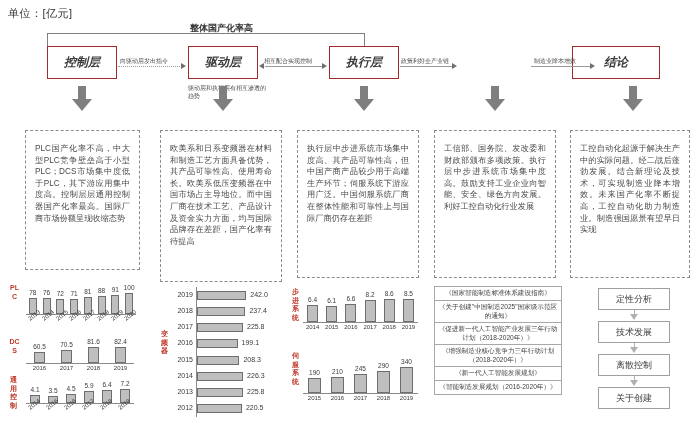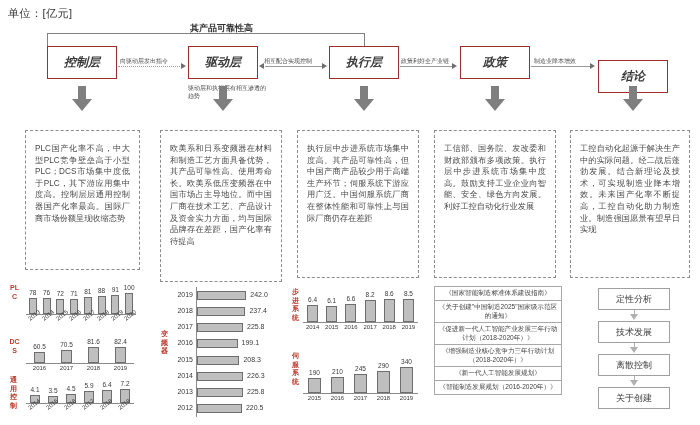--- a/index.html
+++ b/index.html
@@ -36,21 +36,21 @@
     border:1.6px solid #A32B2B;
     background:#fff;
     display:flex;align-items:center;justify-content:center;
     font-size:12px;font-style:italic;font-weight:bold;color:#3a3a3a;
     box-sizing:border-box;
   }
   .stage.s1{left:47px;width:70px;}
   .stage.s2{left:188px;width:70px;}
   .stage.s3{left:329px;width:70px;}
   .stage.s4{left:460px;width:70px;}
-  .stage.s5{left:598px;width:70px;margin-top:14px;}
+  .stage.s5{left:572px;width:88px;}
 
   .conn-label{
     position:absolute;font-size:6px;color:#4a4a4a;white-space:nowrap;
   }
   .conn-line{
     position:absolute;height:1px;background:#9a9a9a;
   }
   .conn-line.dotted{background:none;border-top:1px dotted #9a9a9a;}
   .arrow-r{
     position:absolute;width:0;height:0;
@@ -144,34 +144,31 @@
     border-top:6px solid #b0b0b0;
   }
   .flow-stem{position:absolute;left:65.5px;width:1px;background:#b0b0b0;}
 </style>
 </head>
 <body>
 
 <div class="root">
 
   <div class="unit-label">单位：[亿元]</div>
-  <div class="chain-title">其产品可靠性高</div>
+  <div class="chain-title">整体国产化率高</div>
   <div class="chain-bracket"></div>
 
   <div class="stage s2">
       <span>驱动层</span>
     </div>
   <div class="stage s1">
       <span>控制层</span>
     </div>
   <div class="stage s3">
       <span>执行层</span>
-    </div>
-  <div class="stage s4">
-      <span>政策</span>
     </div>
   <div class="stage s5">
       <span>结论</span>
     </div>
 
   <div class="conn-line dotted" style="left:118px;top:66px;width:64px;"></div>
   <div class="arrow-r" style="left:181px;top:63px;"></div>
   <div class="conn-label" style="left:120px;top:57px;">向驱动层发出指令</div>
 
   <div class="conn-line" style="left:265px;top:66px;width:58px;"></div>

